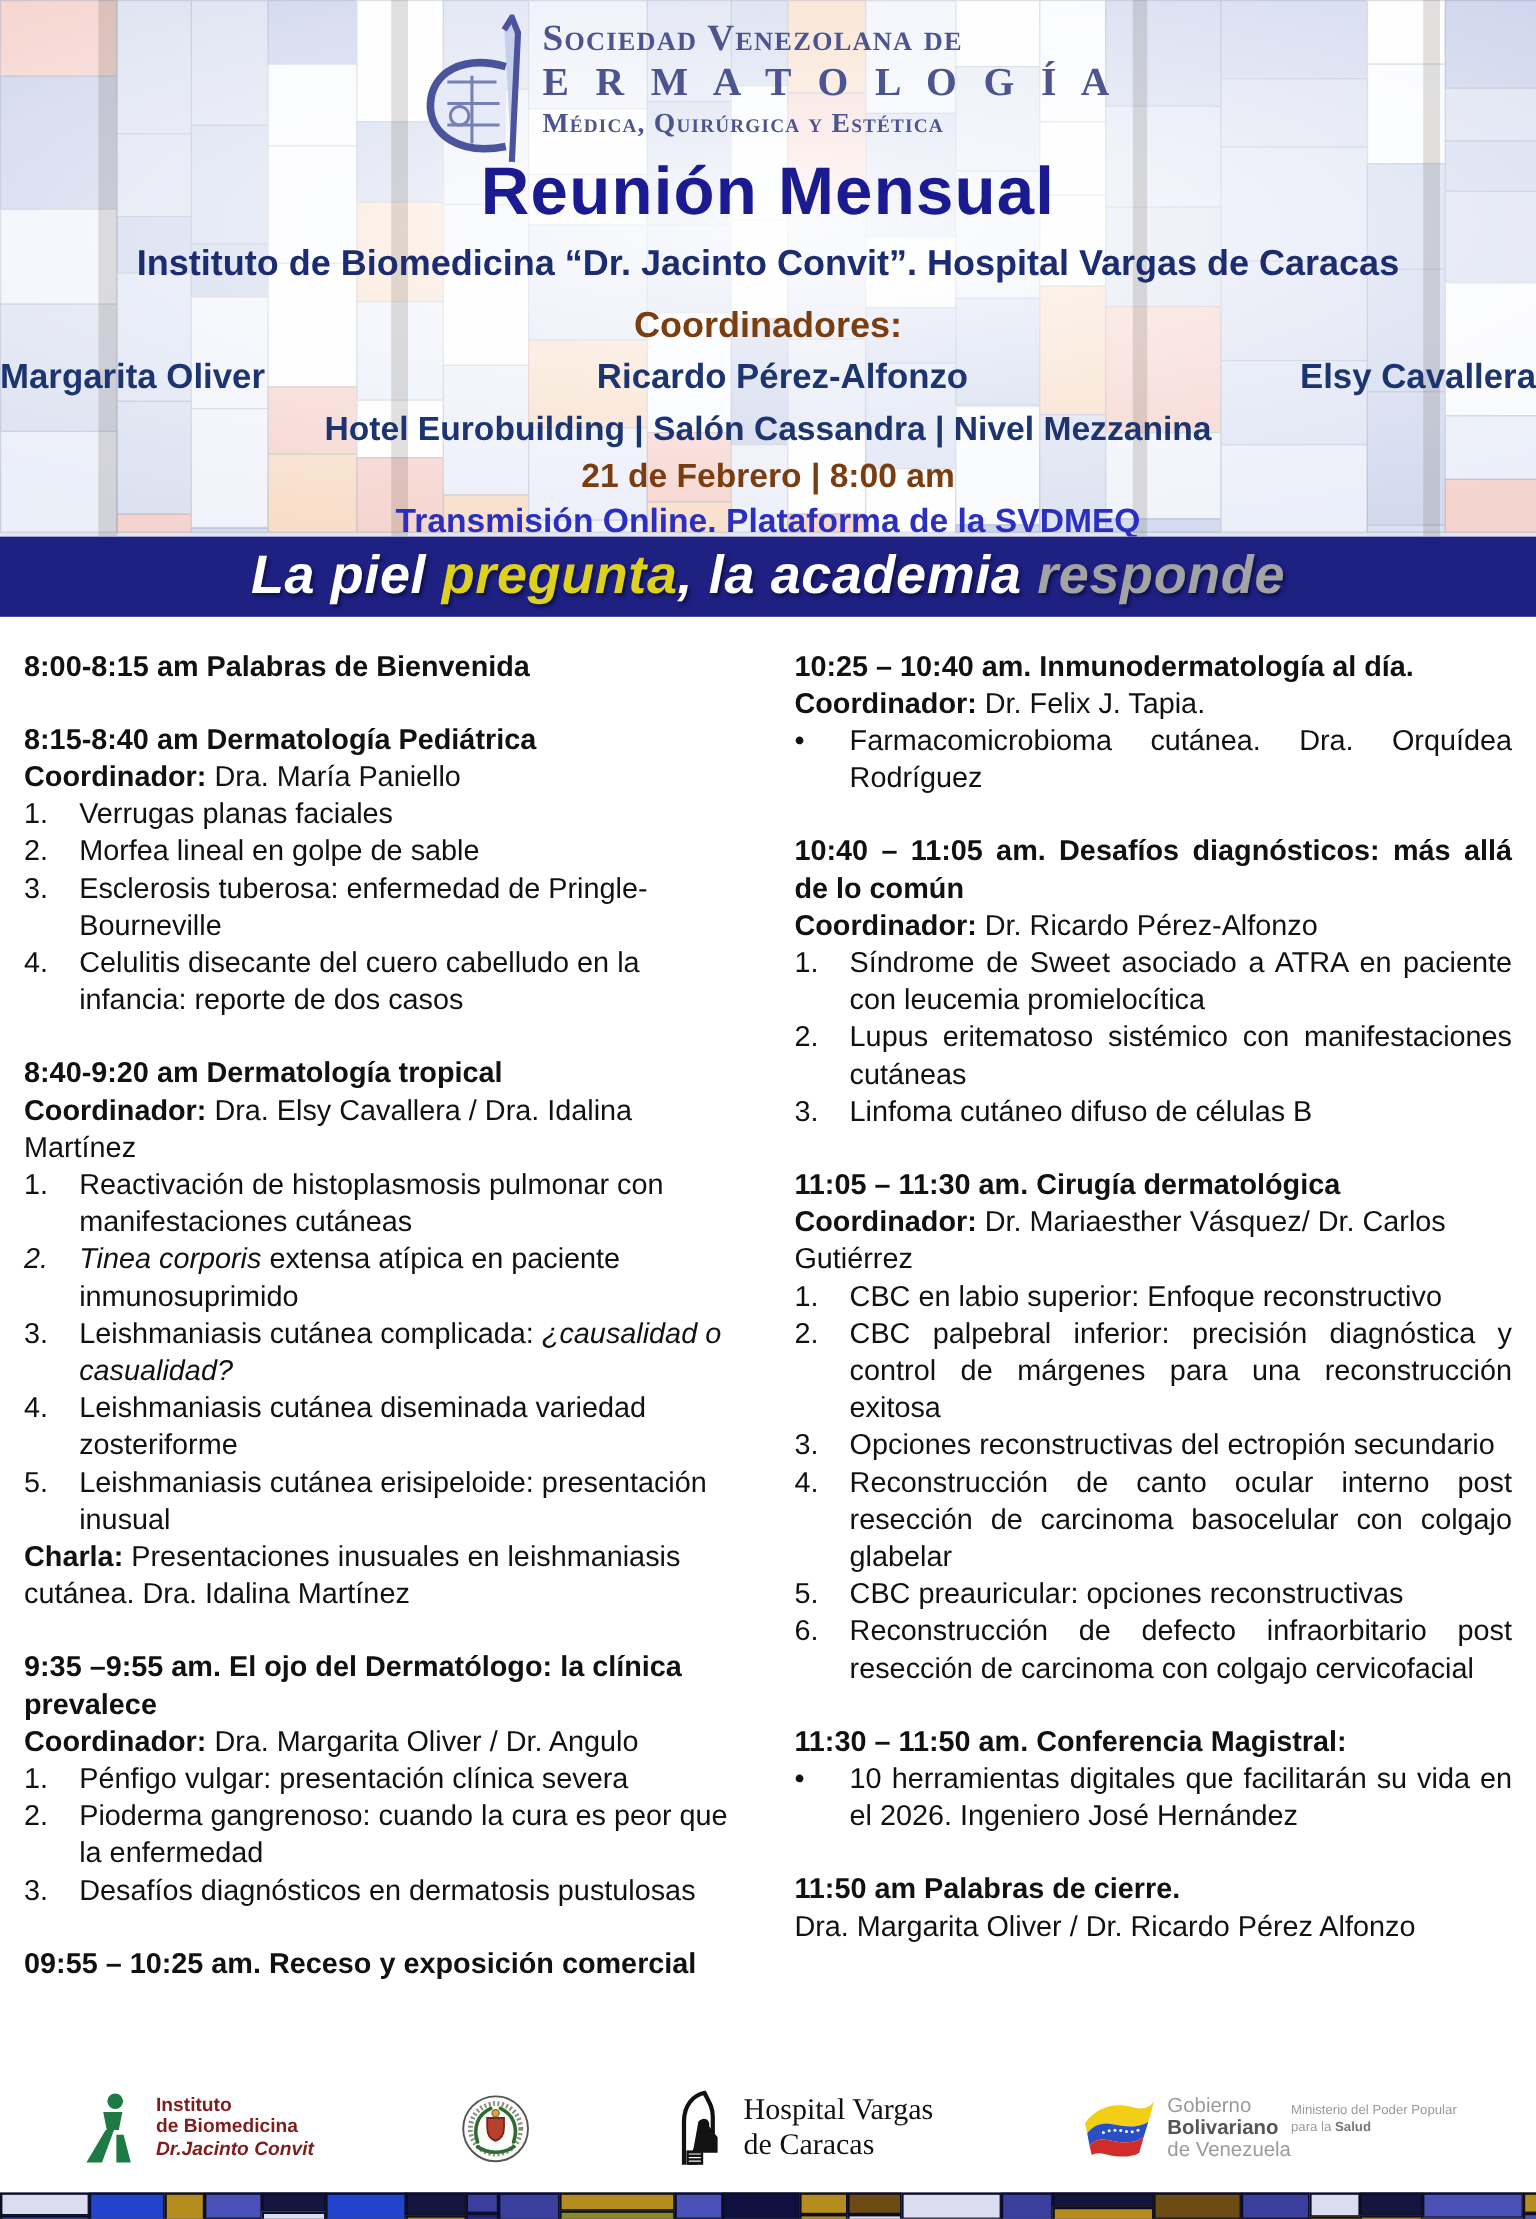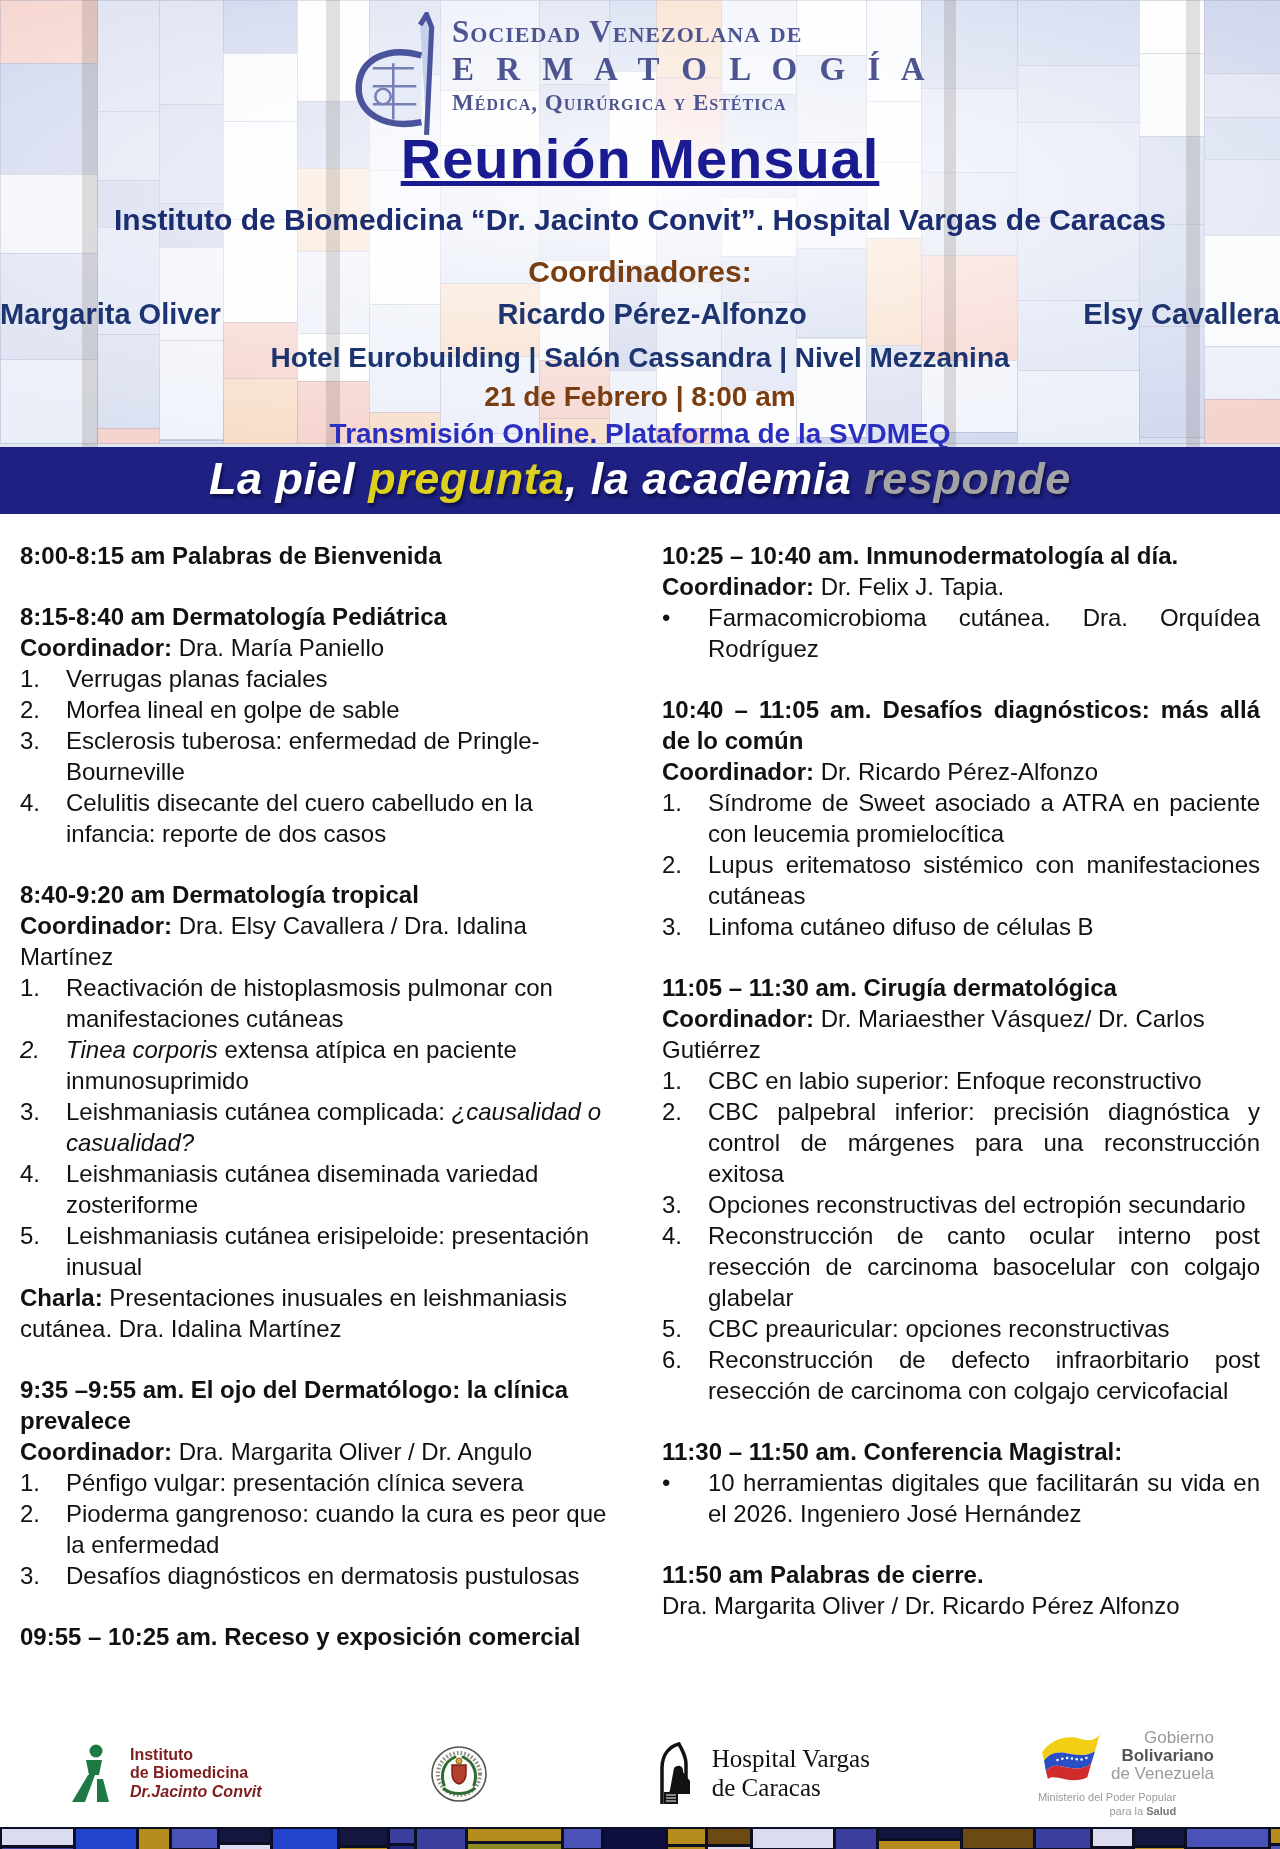--- a/index.html
+++ b/index.html
@@ -17,21 +17,21 @@
   .hero-content{position:relative;z-index:2;text-align:center;padding-top:10px;}
 
   .logo-row{position:relative;width:680px;height:112px;margin:0 auto;}
   .d-glyph{position:absolute;left:46px;top:2px;}
   .logo-text{position:absolute;left:152px;top:4px;text-align:left;
     font-family:"Liberation Serif",serif;color:#4d5590;}
   .lg1{font-variant:small-caps;font-size:31px;letter-spacing:1px;font-weight:600;}
   .lg2{font-size:33px;letter-spacing:7px;font-weight:600;margin-top:1px;}
   .lg3{font-variant:small-caps;font-size:23px;letter-spacing:1px;font-weight:600;margin-top:2px;}
 
-  .title{margin:4px 0 0;font-size:56px;font-weight:bold;letter-spacing:1px;color:var(--title_navy);text-decoration:underline;}
+  .title{margin:4px 0 0;font-size:56px;font-weight:bold;letter-spacing:1px;color:var(--title_navy);}
   .subtitle{margin-top:12px;font-size:30px;font-weight:bold;color:var(--subtitle_navy);}
   .coord-label{margin-top:18px;font-size:30px;font-weight:bold;color:var(--accent_brown);}
   .coord-row{margin-top:9px;display:flex;justify-content:space-between;gap:95px;
     font-size:29px;font-weight:bold;color:var(--names_navy);}
   .venue{margin-top:11px;font-size:28px;font-weight:bold;color:var(--names_navy);}
   .date{margin-top:7px;font-size:28px;font-weight:bold;color:var(--accent_brown);}
   .online{margin-top:5px;font-size:28px;font-weight:600;color:var(--online_blue);}
 
   
   .banner{height:67px;background:var(--banner_bg);text-align:center;
@@ -50,21 +50,21 @@
   .item{position:relative;padding-left:46px;}
   .marker{position:absolute;left:0;}
   .it{font-style:italic;}
 
   
   .footer{height:107px;display:flex;align-items:center;justify-content:space-between;
     padding:0 66px;box-sizing:border-box;background:#fff;}
   .flogo{display:flex;align-items:center;gap:10px;}
   .inst-text{font-size:16px;font-weight:bold;line-height:1.15;color:#7f1d1d;}
   .hosp-text{font-family:"Liberation Serif",serif;font-size:25px;line-height:1.15;color:#111;}
-  .gob{display:flex;flex-direction:column;align-items:flex-start;text-align:right;}
+  .gob{display:flex;flex-direction:row;align-items:flex-start;}
   .gob-top{display:flex;align-items:center;gap:9px;}
   .gob-name{font-size:17px;line-height:1.08;color:#9a9a9a;}
   .gob-bold{font-weight:bold;color:#555;}
   .ministry{font-size:11px;color:#9a9a9a;margin-top:6px;line-height:1.3;}
   .ministry .b{font-weight:bold;color:#777;}
 
   
   .strip{position:relative;height:26px;overflow:hidden;background:#14163f;}
 </style>
 </head>

